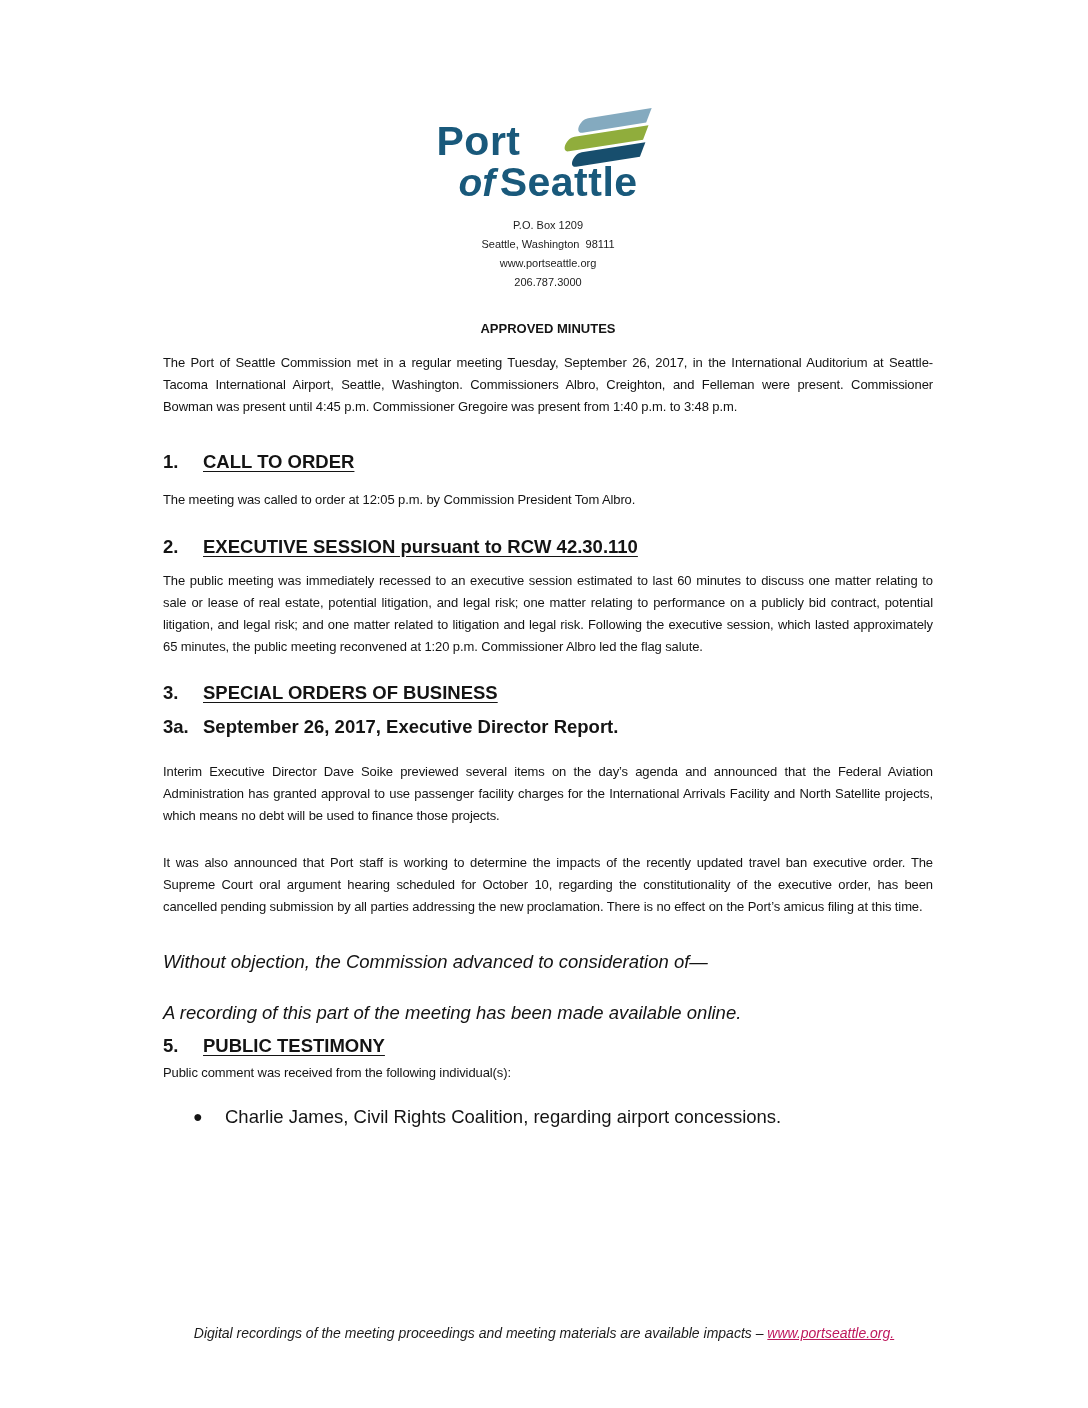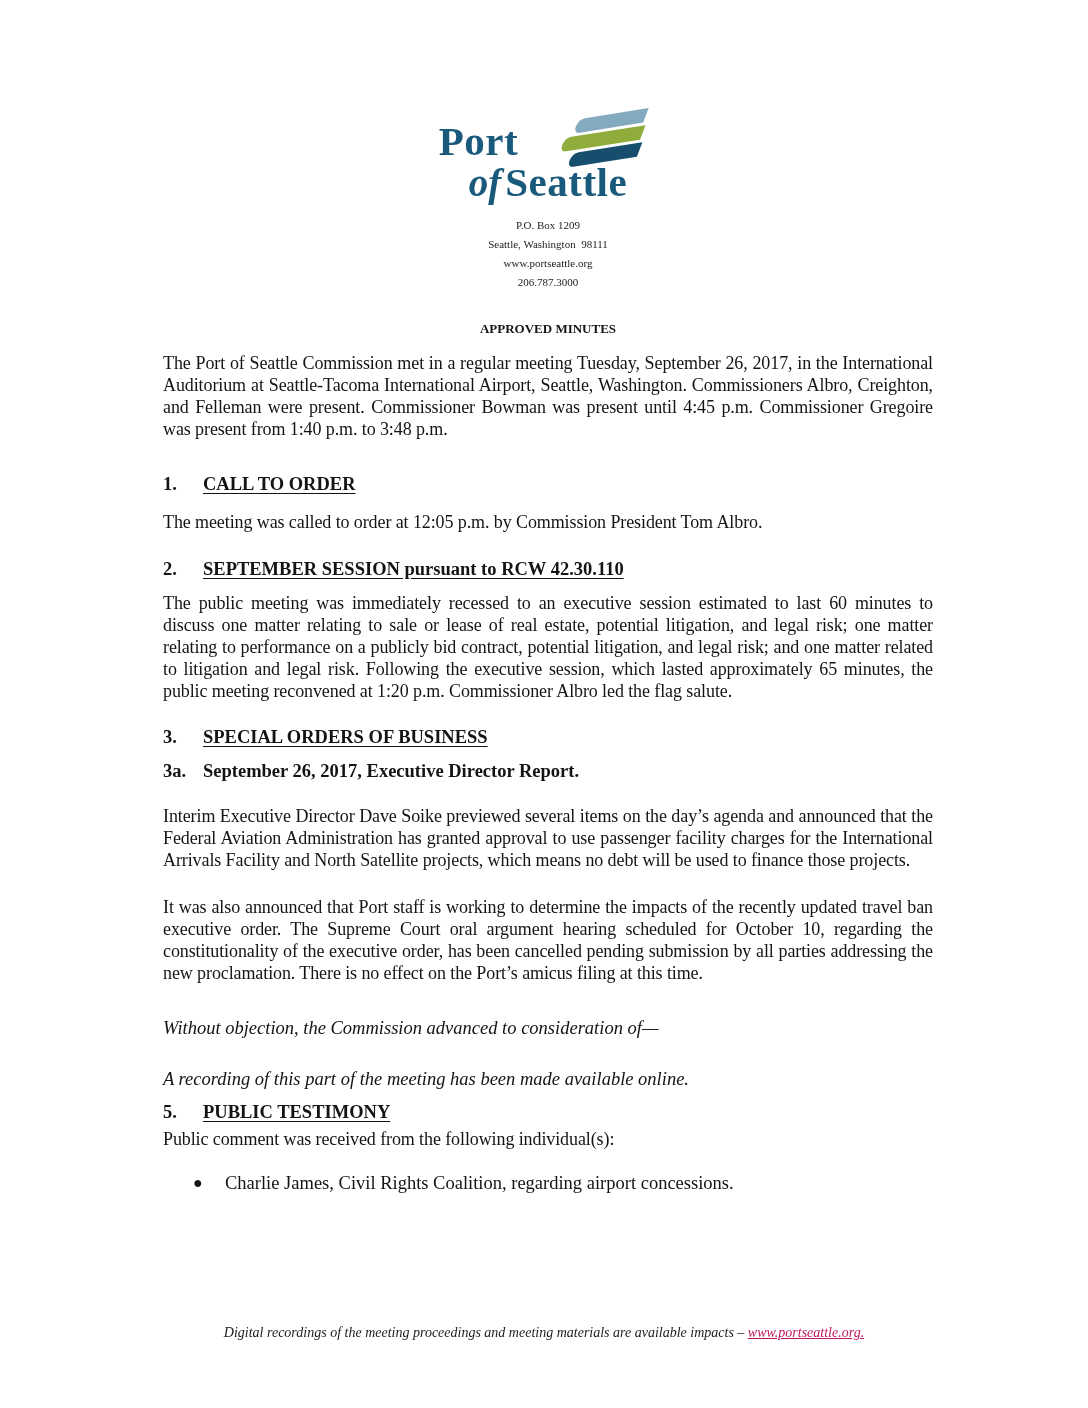--- a/index.html
+++ b/index.html
@@ -3,21 +3,21 @@
 <meta charset="utf-8">
 <style>
   * { box-sizing: border-box; }
   html, body { margin: 0; padding: 0; background: #ffffff; }
   .page {
     position: relative;
     width: 1082px;
     height: 1408px;
     margin: 0 auto;
     background: #ffffff;
-    font-family: Liberation Serif, serif;
+    font-family: Liberation Sans, sans-serif;
     color: #141414;
     overflow: hidden;
   }
   .content {
     position: absolute;
     left: 160px;
     top: 0;
     width: 770px;
   }
   
@@ -37,21 +37,21 @@
   }
   .logo-row2 { margin-top: -4px; line-height: 1; }
   .logo-of { font-style: italic; font-weight: bold; font-size: 39px; }
   .swoosh-svg { overflow: visible; display: block; }
   
   .address { margin-top: 13px; text-align: center; font-size: 11px; line-height: 19px; color: #1c1c1c; }
   
   .doc-title { margin-top: 25px; text-align: center; font-size: 13px; font-weight: bold; line-height: 23px; }
   
   .para {
-    font-size: 18px;
+    font-size: 13px;
     line-height: 22px;
     text-align: justify;
     letter-spacing: -0.1px;
   }
   .para.no-just { text-align: left; }
   .sec-head {
     display: flex;
     font-size: 18.5px;
     font-weight: bold;
     line-height: 22px;
@@ -110,21 +110,21 @@
     <p class="para" style="margin:12px 0 0;">The Port of Seattle Commission met in a regular meeting Tuesday, September 26, 2017, in the International Auditorium at Seattle-Tacoma International Airport, Seattle, Washington. Commissioners Albro, Creighton, and Felleman were present. Commissioner Bowman was present until 4:45 p.m. Commissioner Gregoire was present from 1:40 p.m. to 3:48 p.m.</p>
 
     <div class="sec-head" style="margin:33px 0 0;">
       <span class="sec-num">1.</span>
       <span class="sec-title-u">CALL TO ORDER</span>
     </div>
     <p class="para no-just" style="margin:16px 0 0;">The meeting was called to order at 12:05 p.m. by Commission President Tom Albro.</p>
 
     <div class="sec-head" style="margin:25px 0 0;">
       <span class="sec-num">2.</span>
-      <span class="sec-title-u">SEPTEMBER SESSION pursuant to RCW 42.30.110</span>
+      <span class="sec-title-u">EXECUTIVE SESSION pursuant to RCW 42.30.110</span>
     </div>
     <p class="para" style="margin:12px 0 0;">The public meeting was immediately recessed to an executive session estimated to last 60 minutes to discuss one matter relating to sale or lease of real estate, potential litigation, and legal risk; one matter relating to performance on a publicly bid contract, potential litigation, and legal risk; and one matter related to litigation and legal risk. Following the executive session, which lasted approximately 65 minutes, the public meeting reconvened at 1:20 p.m. Commissioner Albro led the flag salute.</p>
 
     <div class="sec-head" style="margin:24px 0 0;">
       <span class="sec-num">3.</span>
       <span class="sec-title-u">SPECIAL ORDERS OF BUSINESS</span>
     </div>
     <div class="sec-head" style="margin:12px 0 0;">
       <span class="sec-num">3a.</span>
       <span>September 26, 2017, Executive Director Report.</span>

